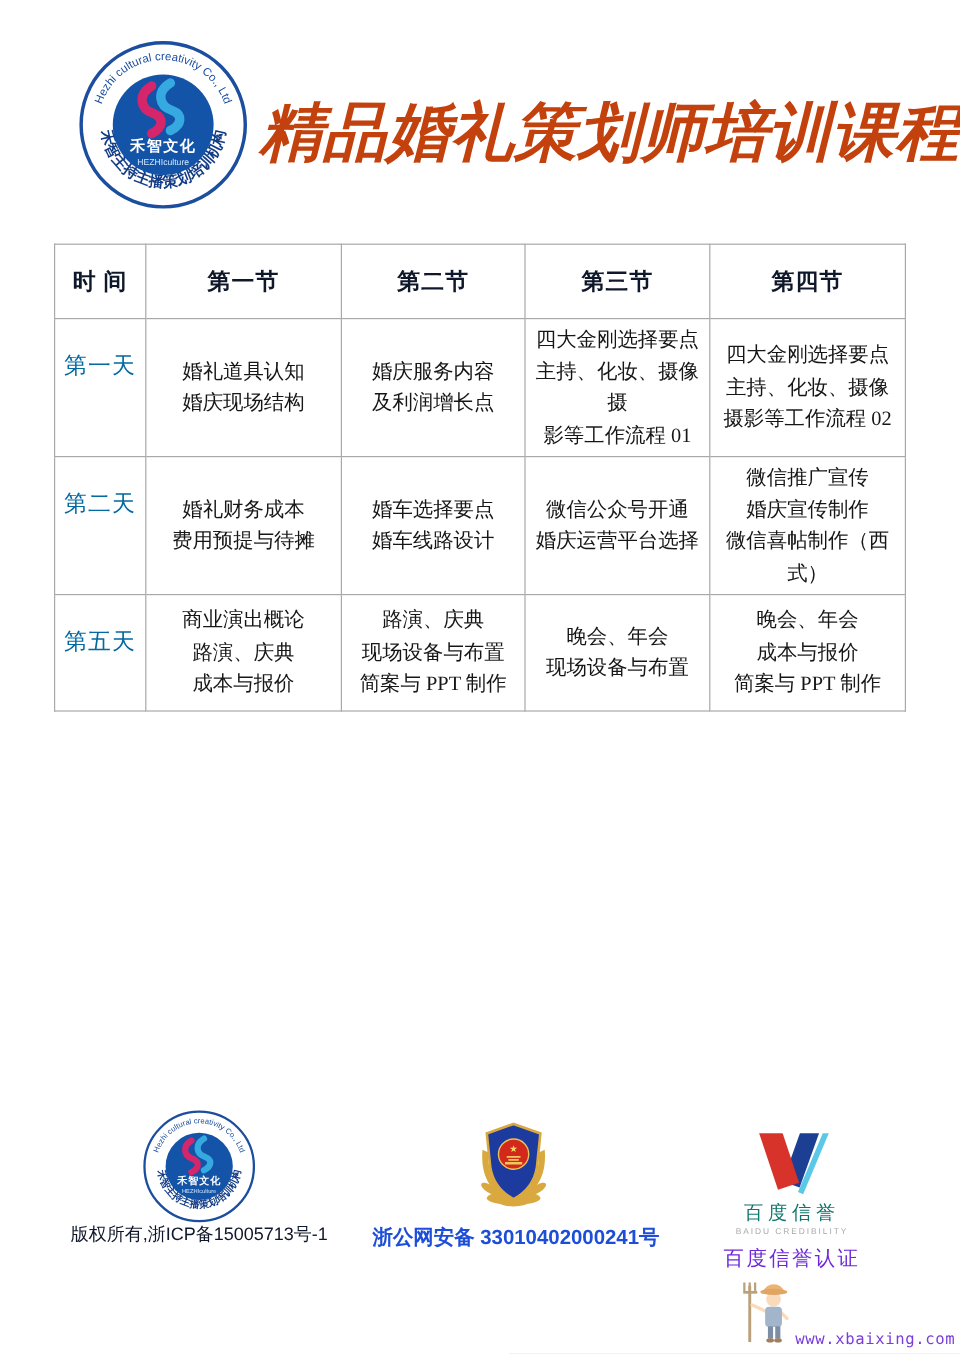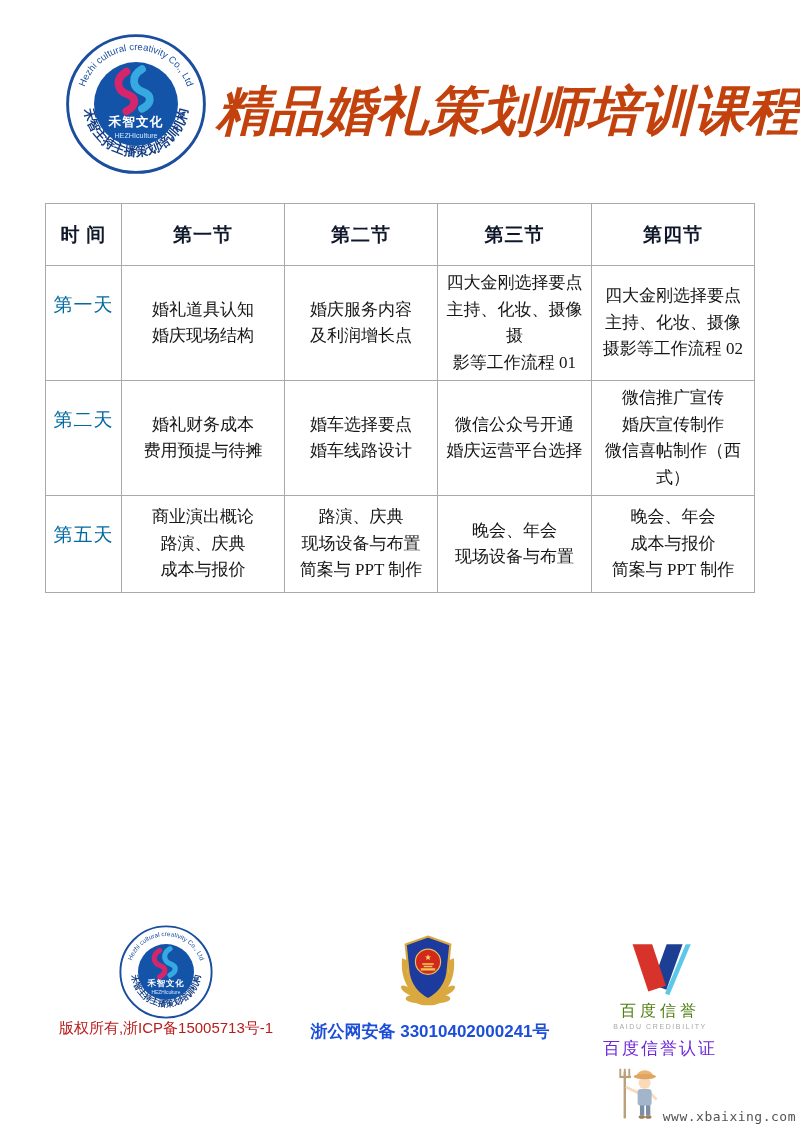--- a/index.html
+++ b/index.html
@@ -43,37 +43,37 @@
     vertical-align:top; padding-top:26px;
     font-size:19px; letter-spacing:1px; color:#0369a1;
   }
   #course-table td.content-cell {
     vertical-align:middle; font-size:17px; color:#161616; padding:4px 2px;
   }
   #course-table td.content-cell div { line-height:1.56; }
 
   
   .footer-text { font-family:"Liberation Sans", sans-serif; position:absolute; text-align:center; }
-  #icp-text   { left:38px;  top:1019px; width:256px; font-size:15px; color:#b91c1c; }
+  #icp-text   { left:38px;  top:1019px; width:256px; font-size:15px; color:#0f172a; }
   #police-text{ left:310px; top:1020px; width:240px; font-size:17px; font-weight:bold; color:#1d4ed8; }
   #police-badge { position:absolute; left:392px; top:925px; width:72px; height:88px; }
   #baidu-block { position:absolute; left:596px; top:940px; width:128px; text-align:center;
                  font-family:"Liberation Sans", sans-serif; }
   #baidu-v { width:80px; height:60px; display:block; margin:0 auto; }
-  #baidu-cn  { font-size:16px; color:#4d7c0f; letter-spacing:4px; margin-top:1px; }
+  #baidu-cn  { font-size:16px; color:#0f766e; letter-spacing:4px; margin-top:1px; }
   #baidu-en  { font-size:7px;  color:#a8a8a8; letter-spacing:1.6px; margin-top:1px; }
   #baidu-cert{ font-size:17px; color:#6d28d9; letter-spacing:2px; margin-top:7px; font-weight:500; }
 
   
   #watermark { position:absolute; right:4px; bottom:4px; display:flex; align-items:flex-end; }
   #wm-farmer { width:44px; height:58px; }
   #wm-textcol { margin-left:2px; }
   #wm-name { font-size:30px; font-weight:bold; letter-spacing:5px; line-height:1;
              font-family:"Liberation Sans", sans-serif; opacity:.85; }
-  #wm-url  { font-size:13px; color:#404040; font-family:"DejaVu Sans Mono", monospace;
+  #wm-url  { font-size:13px; color:#6d28d9; font-family:"DejaVu Sans Mono", monospace;
              letter-spacing:.5px; margin-top:3px; opacity:.9; }
 </style>
 </head>
 <body>
 
 <div id="page">
 
   <svg class="hezhi-logo top" viewBox="0 0 120 120">
     <circle cx="60" cy="60" r="57" fill="#ffffff" stroke="#1b4e9e" stroke-width="2.4"></circle>
     <path id="arcTop1" d="M 15,60 A 45,45 0 0 1 105,60" fill="none"></path>

